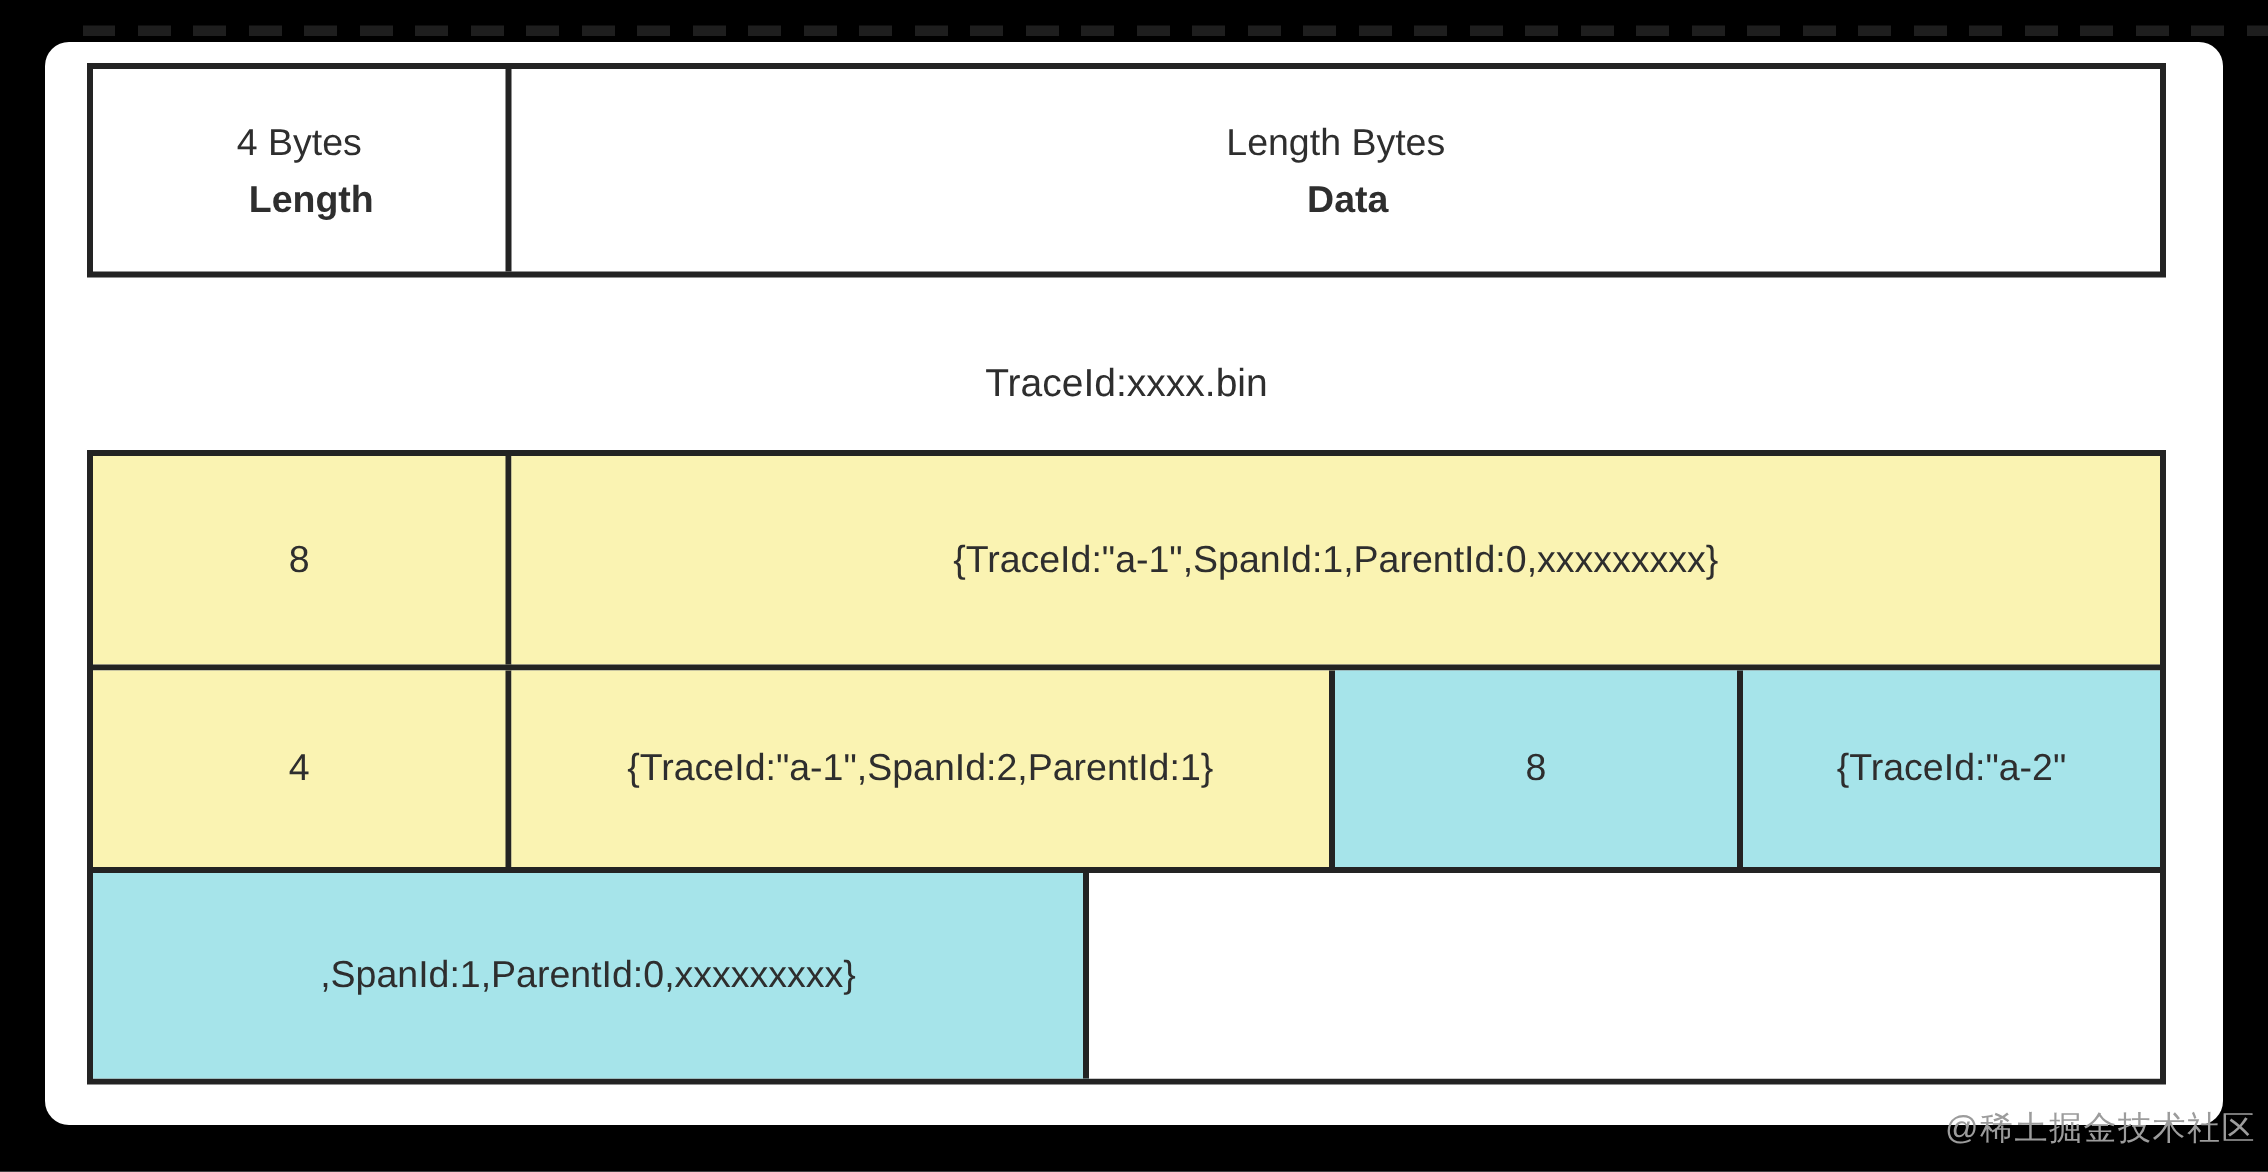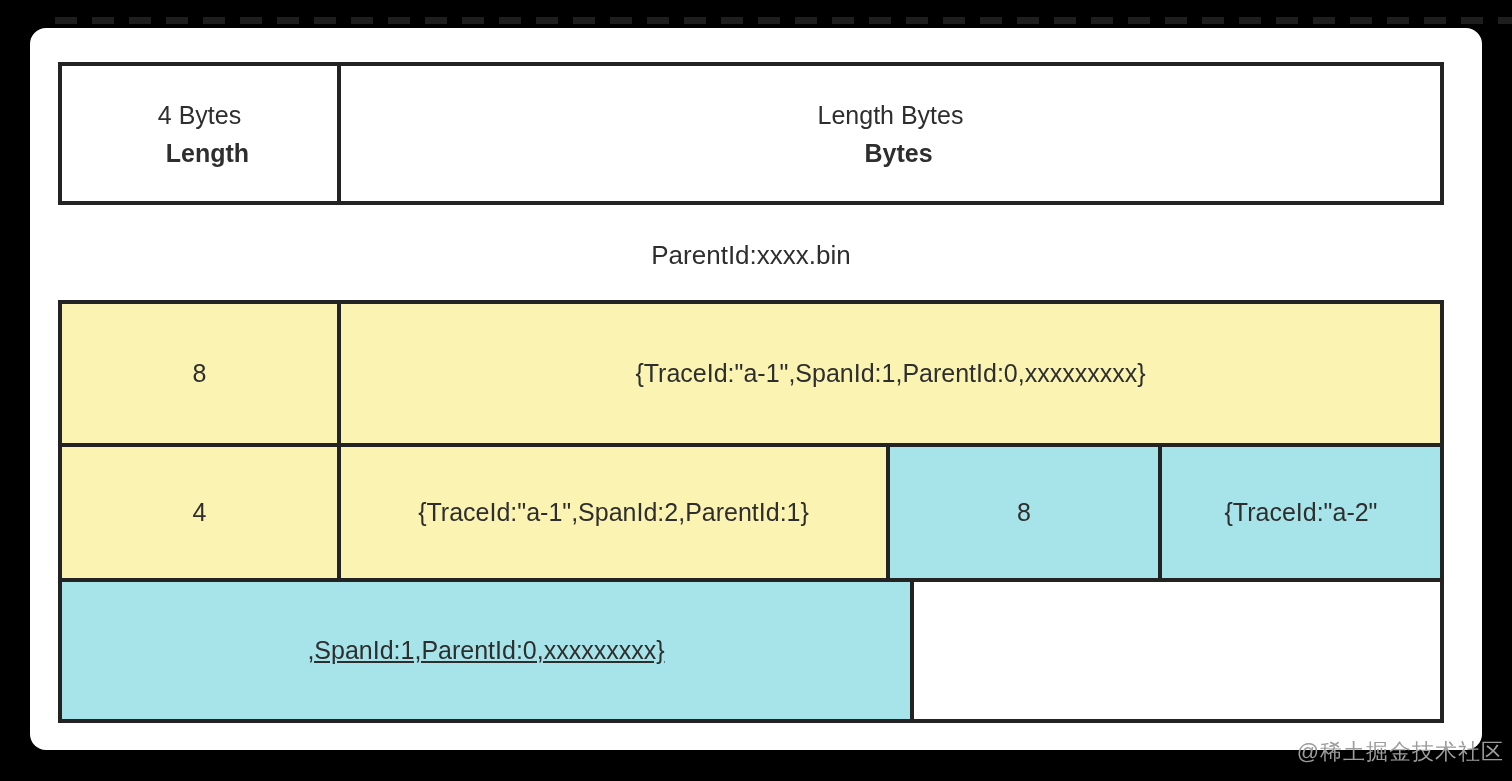--- a/index.html
+++ b/index.html
@@ -16,21 +16,21 @@
   }
   .card {
     position: absolute;
     left: 30px; top: 28px;
     width: 1452px; height: 722px;
     background: #fff;
     border-radius: 16px;
   }
   
   .header-boxes {
-    position: absolute; left: 28px; top: 34px;
+    position: absolute; left: 28px; top: 14px;
     width: 1386px; height: 143px;
     border: 4px solid #232323;
     display: flex;
     background: #fff;
   }
   .header-cell {
     display: flex; flex-direction: column;
     align-items: center; justify-content: center;
     gap: 8px;
     color: #2e2e2e;
@@ -65,21 +65,21 @@
     font-size: 25px;
     color: #2e2e2e;
     border-right: 4px solid #232323;
     overflow: hidden;
     white-space: nowrap;
   }
   .t-cell.last { border-right: none; }
   .w-len   { width: 279px; }
   .w-d2    { width: 549px; }
   .w-len2  { width: 272px; }
-  .w-span3 { width: 852px; text-decoration: underline; }
+  .w-span3 { width: 664px; }
   
   .watermark {
     position: absolute;
     right: 8px; top: 737px;
     font-size: 22px;
     letter-spacing: 1px;
     color: #9c9c9c;
     z-index: 5;
   }
 </style>
@@ -90,25 +90,25 @@
 
 <div class="card">
 
   <div class="header-boxes">
     <div class="header-cell hc-length">
       <div>4 Bytes</div>
       <div class="sub">Length</div>
     </div>
     <div class="header-cell hc-data">
       <div>Length Bytes</div>
-      <div class="sub">Bytes</div>
+      <div class="sub">Data</div>
     </div>
   </div>
 
-  <div class="filename">ParentId:xxxx.bin</div>
+  <div class="filename">TraceId:xxxx.bin</div>
 
   <div class="data-table">
 
     <div class="t-row r1">
       <div class="t-cell w-len" style="background: rgb(250, 243, 178);">8</div>
       <div class="t-cell last" style="flex: 1 1 0%; background: rgb(250, 243, 178);">{TraceId:"a-1",SpanId:1,ParentId:0,xxxxxxxxx}</div>
     </div>
 
     <div class="t-row r2">
       <div class="t-cell w-len" style="background: rgb(250, 243, 178);">4</div>

